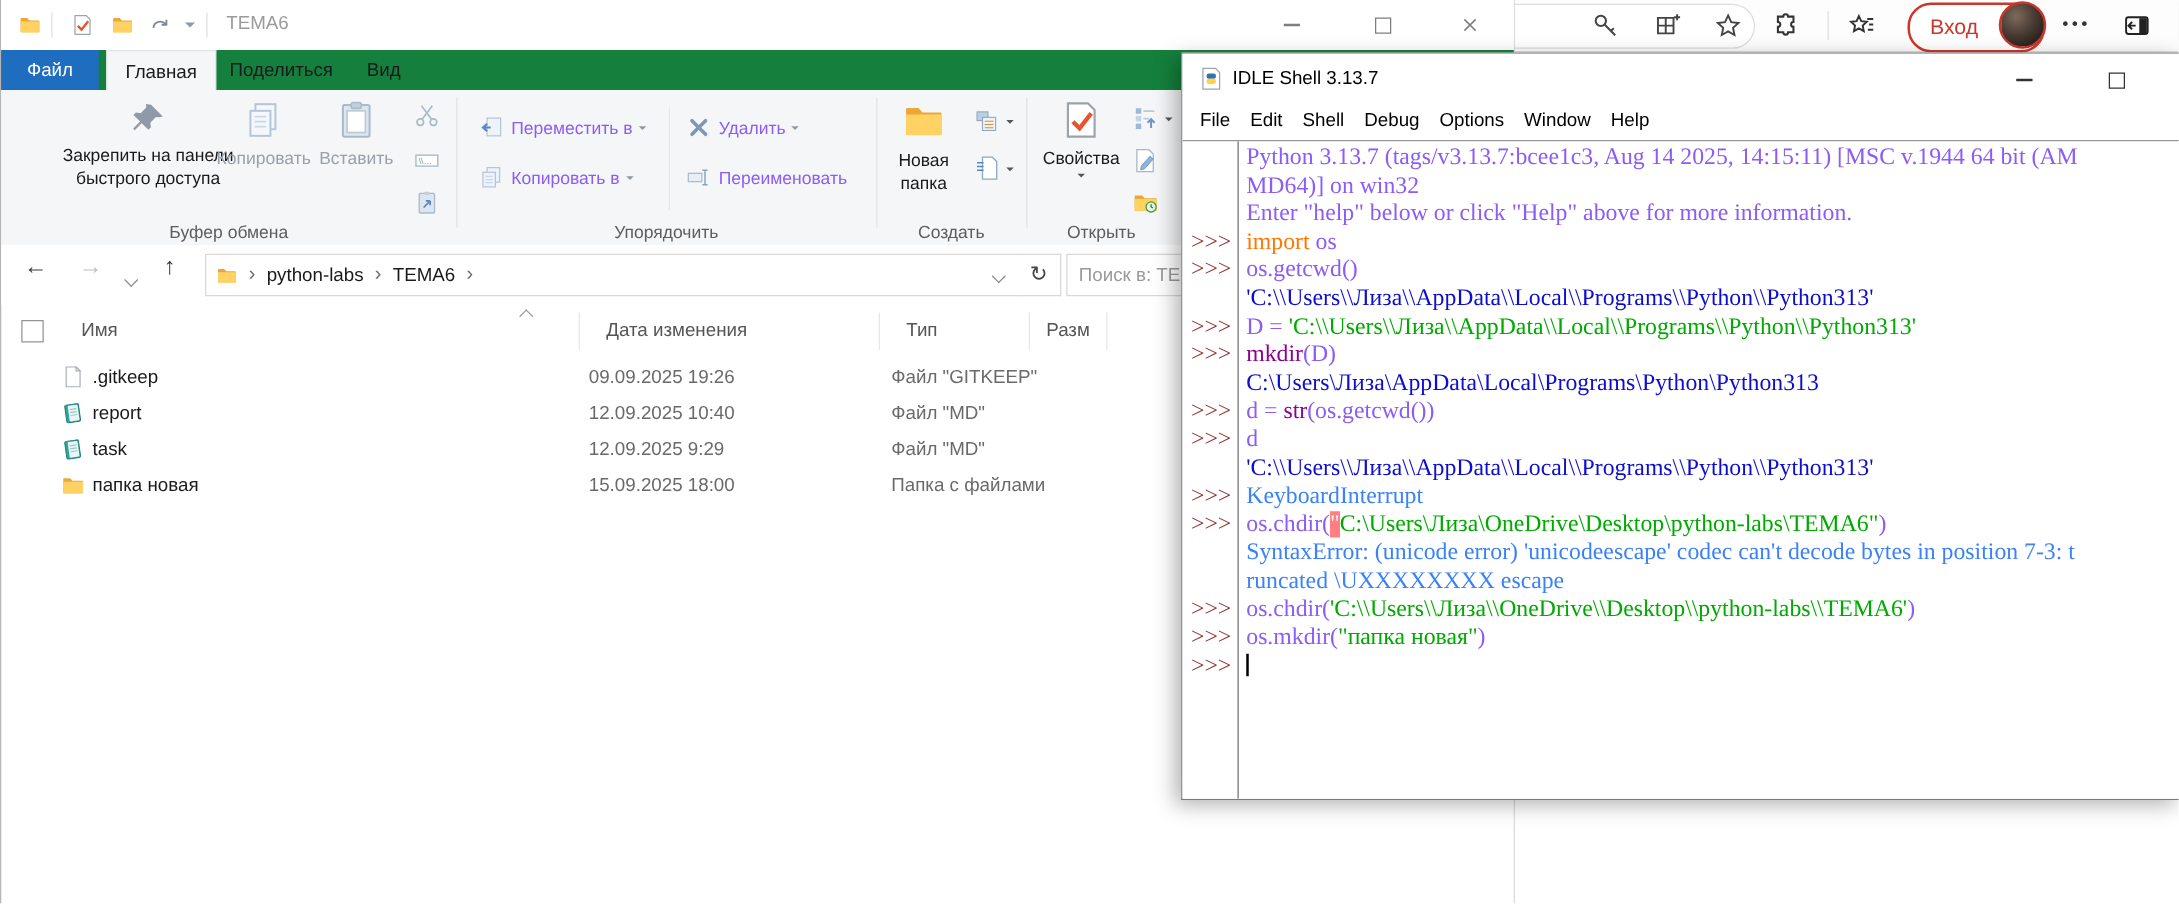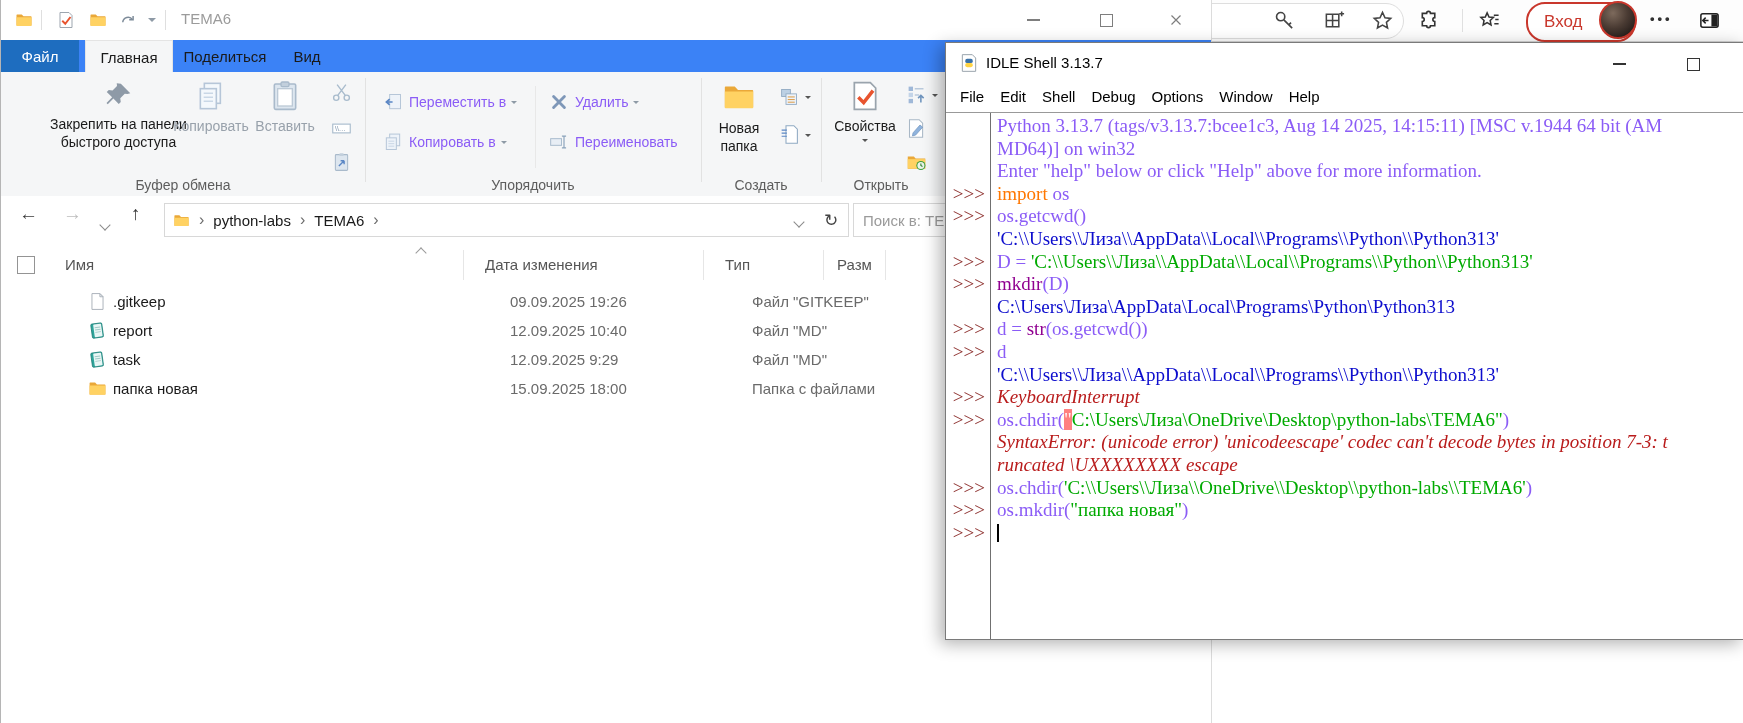--- a/index.html
+++ b/index.html
@@ -12,21 +12,21 @@
             border-left:1px solid #b5b5b5;border-right:1px solid #dcdcdc;}
   .qat{position:absolute;left:0;top:0;width:100%;height:40px;background:#fff;}
   .qat-ic{position:absolute;top:11px;width:18px;height:18px;}
   .vdiv{position:absolute;top:10px;width:1px;height:20px;background:#dfdfdf;}
   .qat-title{position:absolute;left:180px;top:10px;font-size:15px;color:#9b9b9b;}
   .qat-caret{position:absolute;left:147px;top:18px;width:0;height:0;border:4px solid transparent;border-top-color:#8e9aa6;}
   .wc{position:absolute;top:0;width:46px;height:40px;display:flex;align-items:center;justify-content:center;}
   .wc-min-bar{width:13px;height:1.5px;background:#7e7e7e;}
   .wc-max-box{width:11px;height:11px;border:1.4px solid #7e7e7e;}
 
-  .tabs{position:absolute;left:0;top:40px;width:100%;height:32px;background:#3b82f6;}
+  .tabs{position:absolute;left:0;top:40px;width:100%;height:32px;background:#15803d;}
   .tab{position:absolute;top:0;height:32px;display:flex;align-items:center;justify-content:center;font-size:15px;}
   .tab-file{left:0;width:78px;background:#1e6dbf;color:#fff;}
   .tab-home{left:84px;width:86px;background:#f5f6f7;border:1px solid #e4e4e4;border-bottom:none;color:#1a1a1a;}
   .tab-share{left:178px;width:92px;color:#1a1a1a;}
   .tab-view{left:280px;width:52px;color:#1a1a1a;}
 
   .ribbon{position:absolute;left:0;top:72px;width:100%;height:124px;background:#f5f6f7;border-bottom:1px solid #e4e4e4;}
   .rdiv{position:absolute;top:6px;height:104px;width:1px;background:#e2e2e2;}
   .grp-label{position:absolute;bottom:3px;font-size:14px;color:#5d5d5d;text-align:center;}
   .bigbtn{position:absolute;top:8px;display:flex;flex-direction:column;align-items:center;}
@@ -46,21 +46,21 @@
   .crumb-sep{color:#6d6d6d;margin:0 9px;font-size:16px;}
   .refbox{position:absolute;left:813px;top:7px;width:34px;height:32px;border:1px solid #d8d8d8;border-left:none;background:#fff;
           display:flex;align-items:center;justify-content:center;font-size:17px;color:#444;}
   .searchbox{position:absolute;left:852px;top:7px;width:170px;height:32px;border:1px solid #d8d8d8;background:#fff;
              display:flex;align-items:center;padding-left:9px;font-size:15px;color:#9a9a9a;}
 
   .lheader{position:absolute;left:0;top:248px;width:100%;height:34px;font-size:15px;color:#555;}
   .hsep{position:absolute;top:2px;height:30px;width:1px;background:#e6e6e6;}
   .hcheck{position:absolute;left:16px;top:8px;width:16px;height:16px;border:1px solid #949494;background:#fff;}
   .sortcaret{position:absolute;left:416px;top:1px;width:7px;height:7px;border-left:1.4px solid #9a9a9a;border-top:1.4px solid #9a9a9a;transform:rotate(45deg);}
-  .files{position:absolute;left:0;top:288px;width:100%;margin-left:39px;}
+  .files{position:absolute;left:0;top:288px;width:100%;}
   .frow{position:relative;height:29px;font-size:15px;}
   .fic{position:absolute;left:48px;top:4px;width:19px;height:19px;}
   .fname{position:absolute;left:73px;top:5px;color:#1a1a1a;}
   .fdate{position:absolute;left:470px;top:5px;color:#6a6a6a;}
   .ftype{position:absolute;left:712px;top:5px;color:#6a6a6a;}
 
   
   .browser{position:absolute;left:1210px;top:0;width:533px;height:41px;background:#fdfdfd;z-index:1;
            border-bottom:1px solid #d5d5d5;box-shadow:0 1px 3px rgba(0,0,0,.10);}
   .pill{position:absolute;left:-40px;top:3px;width:232px;height:34px;background:#fff;border:1px solid #dedede;
@@ -83,21 +83,21 @@
   .idle-ic{position:absolute;left:13px;top:10px;width:20px;height:20px;}
   .idle-menubar{position:absolute;left:0;top:42px;width:100%;height:27px;background:#fff;padding-left:6px;box-sizing:border-box;}
   .mitem{display:inline-block;padding:3px 8px;font-size:15px;color:#000;}
   .idle-content{position:absolute;left:0;right:0;top:69px;bottom:0;background:#fff;border-top:1px solid #999;overflow:hidden;}
   .gutline{position:absolute;left:44px;top:0;bottom:0;width:1px;background:#707070;}
   .shell{position:absolute;left:0;top:2px;right:0;font-family:"Liberation Serif","DejaVu Serif",serif;font-size:19px;}
   .sline{display:flex;height:22.6px;line-height:22.6px;white-space:pre;}
   .gut{flex:0 0 39px;padding-right:5px;text-align:right;color:#8f3331;}
   .code{margin-left:7px;white-space:pre;}
   .c-norm{color:#8b5cf6;} .c-kw{color:#ff7700;} .c-blt{color:#900090;} .c-str{color:#00aa00;}
-  .c-out{color:#0d0dcd;} .c-err{color:#b91c1c;font-style:italic;} .c-errhl{background:#ff8080;color:#fff3f3;}
+  .c-out{color:#0d0dcd;} .c-err{color:#3b82f6;} .c-errhl{background:#ff8080;color:#fff3f3;}
   .cursor{display:inline-block;width:1.5px;height:18px;background:#000;vertical-align:-3px;}
 </style>
 </head>
 <body>
 
 <svg width="0" height="0" style="position:absolute">
   <defs>
     <symbol id="i-folder" viewBox="0 0 24 24">
       <path d="M2 5.2c0-.4.3-.7.7-.7h6.3l2.3 2.6h10c.4 0 .7.3.7.7V19c0 .4-.3.7-.7.7H2.7c-.4 0-.7-.3-.7-.7z" fill="#eaa839"></path>
       <path d="M2 8.2h20v11c0 .4-.3.7-.7.7H2.7c-.4 0-.7-.3-.7-.7z" fill="#ffd263"></path>

